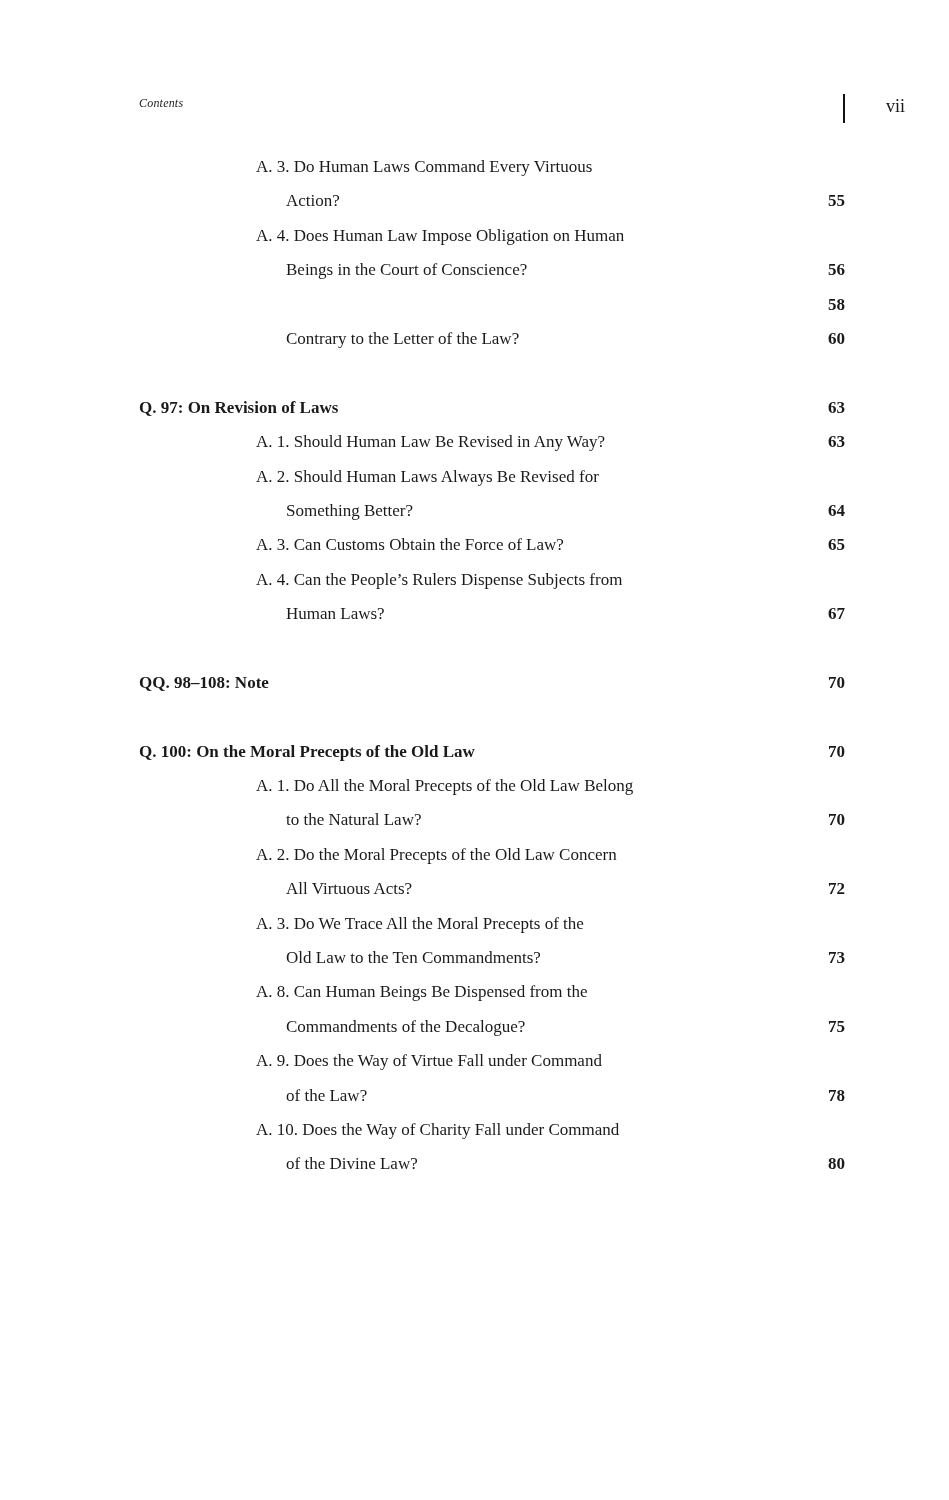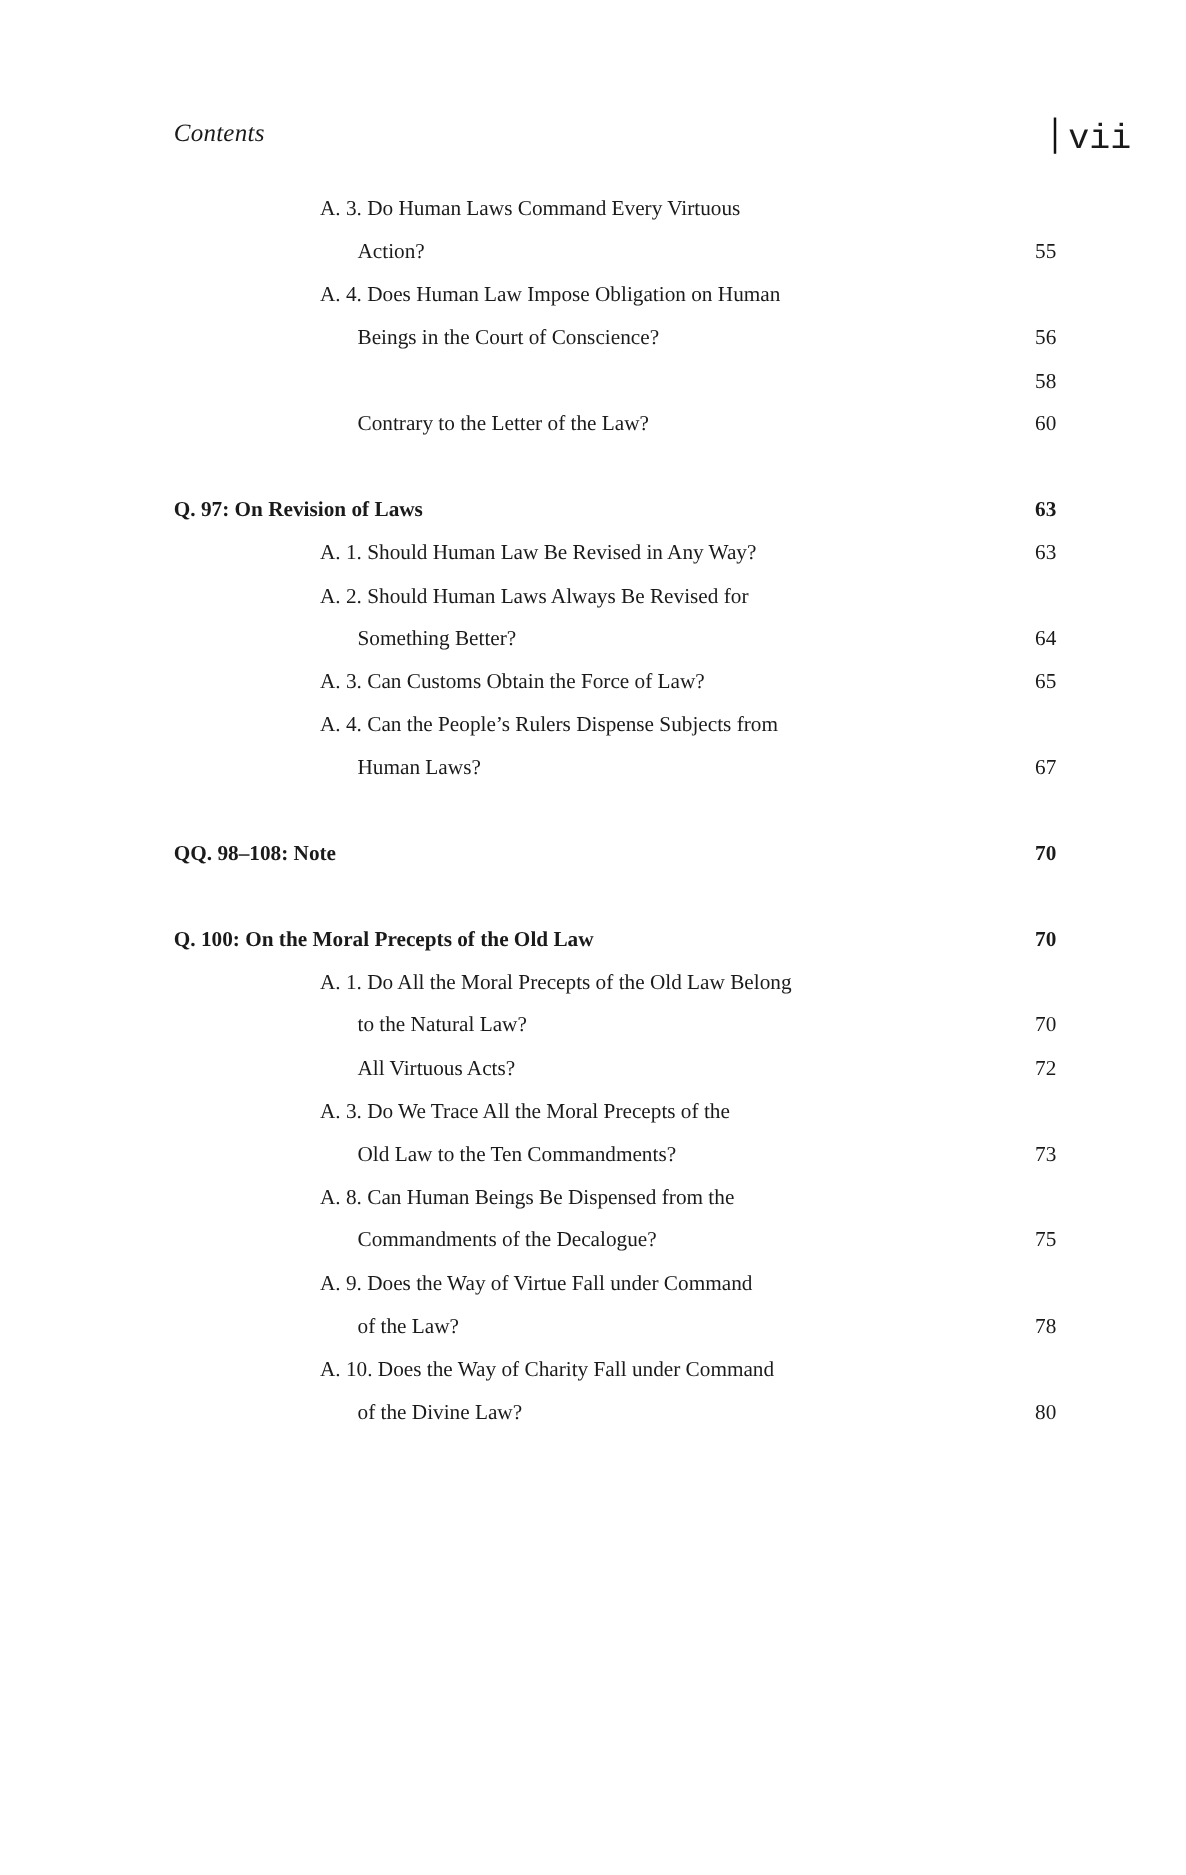--- a/index.html
+++ b/index.html
@@ -20,53 +20,52 @@
       top: 94px;
       left: 139px;
       width: 766px;
       height: 32px;
     }
     .rh-title {
       position: absolute;
       left: 0;
       top: 2px;
       font-style: italic;
-      font-size: 20px;
+      font-size: 12px;
       letter-spacing: 0.2px;
     }
     .rh-rule {
       position: absolute;
       left: 704px;
       top: 0;
       width: 2px;
       height: 29px;
       background: #111;
     }
     .rh-folio {
       position: absolute;
       right: 0;
       top: 2px;
-      font-size: 28px;
-      font-family: Liberation Mono, monospace;
+      font-size: 18px;
     }
     .toc {
       position: absolute;
       top: 150px;
       left: 139px;
       width: 706px;
     }
     .line {
       position: relative;
       height: 34.4px;
       line-height: 34.4px;
       font-size: 17px;
       white-space: nowrap;
     }
     .line .txt { position: absolute; top: 0; }
-    .line .pg { position: absolute; right: 0; top: 0; }
+    .line .pg { position: absolute; right: 0; top: 0; font-weight: bold; }
     .q-line .txt { left: 0; font-weight: bold; }
     .q-line .pg { font-weight: bold; }
     .a-first .txt { left: 117px; }
     .a-cont .txt { left: 147px; }
     .gap { height: 34.4px; }
   </style>
 </head>
 <body>
 
 <div class="running-head">
@@ -139,20 +138,24 @@
       <span class="pg">70</span>
     </div>
     <div class="line a-first">
       <span class="txt">A. 1. Do All the Moral Precepts of the Old Law Belong</span>
       <span class="pg"></span>
     </div>
     <div class="line a-cont">
       <span class="txt">to the Natural Law?</span>
       <span class="pg">70</span>
     </div>
+    <div class="line a-first">
+      <span class="txt">A. 2. Do the Moral Precepts of the Old Law Concern</span>
+      <span class="pg"></span>
+    </div>
     <div class="line a-cont">
       <span class="txt">All Virtuous Acts?</span>
       <span class="pg">72</span>
     </div>
     <div class="line a-first">
       <span class="txt">A. 3. Do We Trace All the Moral Precepts of the</span>
       <span class="pg"></span>
     </div>
     <div class="line a-cont">
       <span class="txt">Old Law to the Ten Commandments?</span>

